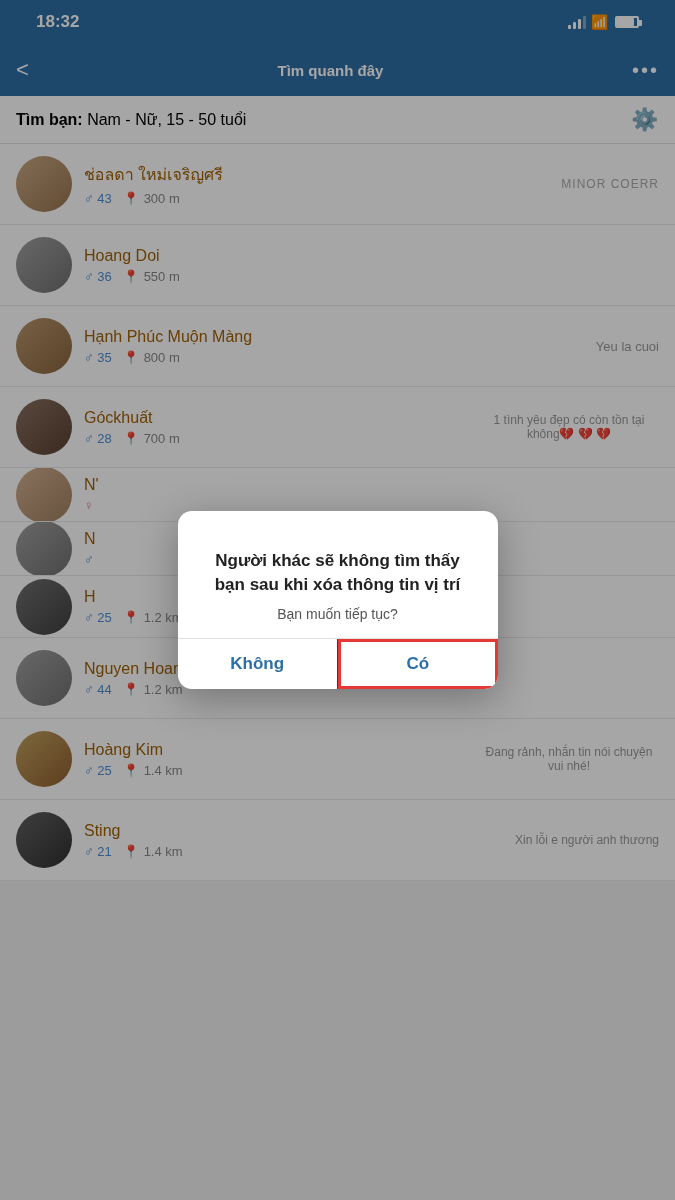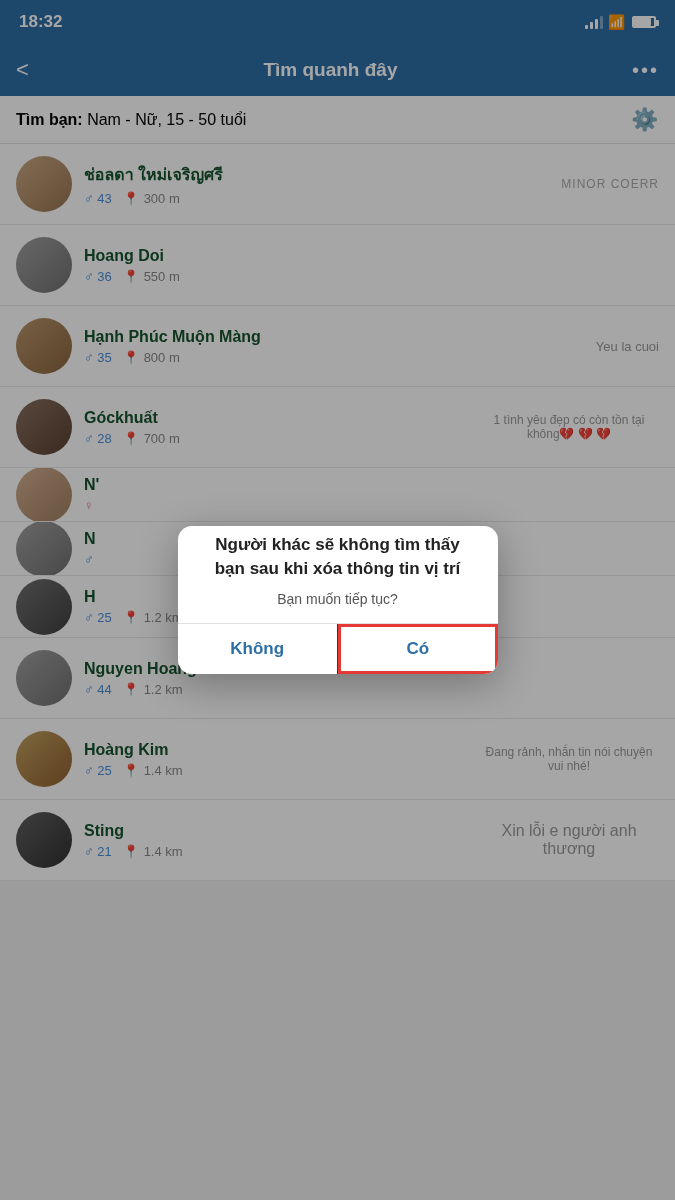--- a/index.html
+++ b/index.html
@@ -12,21 +12,21 @@
       position: relative;
     }
 
     
     .status-bar {
       background: #2d6fa6;
       height: 44px;
       display: flex;
       align-items: center;
       justify-content: space-between;
-      padding: 0 19px;
+      padding: 0 36px;
       color: white;
     }
     .status-time {
       font-size: 17px;
       font-weight: 600;
     }
     .status-icons {
       display: flex;
       align-items: center;
       gap: 6px;
@@ -80,21 +80,21 @@
       justify-content: space-between;
       padding: 0 16px;
       color: white;
     }
     .header-back {
       font-size: 22px;
       color: white;
       cursor: pointer;
     }
     .header-title {
-      font-size: 19px;
+      font-size: 15px;
       font-weight: 600;
       color: white;
     }
     .header-more {
       font-size: 20px;
       color: white;
       letter-spacing: 2px;
       cursor: pointer;
     }
 
@@ -151,22 +151,22 @@
     .avatar-5 { background: linear-gradient(135deg, #d4b090 0%, #a08060 100%); }
     .avatar-6 { background: linear-gradient(135deg, #707070 0%, #404040 100%); }
     .avatar-7 { background: linear-gradient(135deg, #c0a060 0%, #906030 100%); }
     .avatar-8 { background: linear-gradient(135deg, #606060 0%, #303030 100%); }
 
     .user-info {
       flex: 1;
     }
     .user-name {
       font-size: 16px;
-      font-weight: 700;
-      color: #14532d;
+      font-weight: 400;
+      color: #a16207;
       margin-bottom: 4px;
     }
     .user-meta {
       display: flex;
       align-items: center;
       gap: 12px;
       font-size: 13px;
       color: #888;
     }
     .user-gender {
@@ -210,21 +210,21 @@
 
     
     .dialog {
       background: white;
       border-radius: 14px;
       width: 320px;
       overflow: hidden;
       box-shadow: 0 10px 40px rgba(0,0,0,0.3);
     }
     .dialog-body {
-      padding: 7px 20px 16px;
+      padding: 38px 20px 16px;
       text-align: center;
     }
     .dialog-title {
       font-size: 17px;
       font-weight: 700;
       color: #222;
       line-height: 1.4;
       margin-bottom: 10px;
     }
     .dialog-subtitle {
@@ -416,21 +416,21 @@
     <div class="avatar">
       <div class="avatar-inner avatar-8"></div>
     </div>
     <div class="user-info">
       <div class="user-name">Sting</div>
       <div class="user-meta">
         <span class="user-gender gender-male">♂ 21</span>
         <span class="user-location">📍 1.4 km</span>
       </div>
     </div>
-    <div class="user-status" style="font-size:16px;">Xin lỗi e người anh thương</div>
+    <div class="user-status" style="font-size:12px;">Xin lỗi e người anh thương</div>
   </div>
 
 </div>
 
 <div class="overlay">
   <div class="dialog">
     <div class="dialog-body">
       <div class="dialog-title">Người khác sẽ không tìm thấy<br>bạn sau khi xóa thông tin vị trí</div>
       <div class="dialog-subtitle">Bạn muốn tiếp tục?</div>
     </div>

